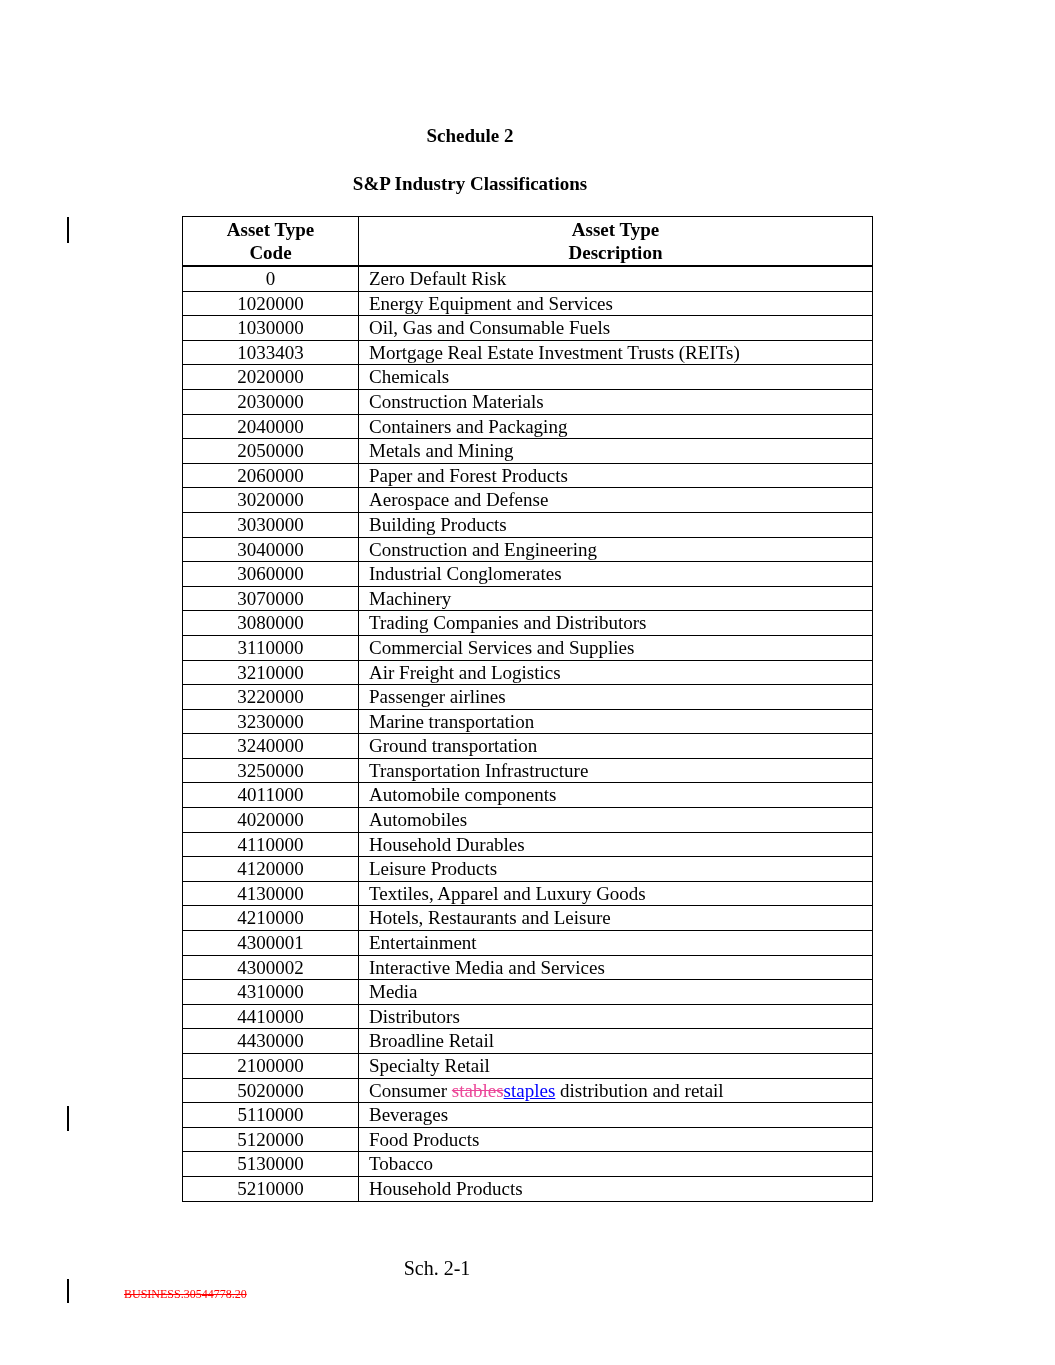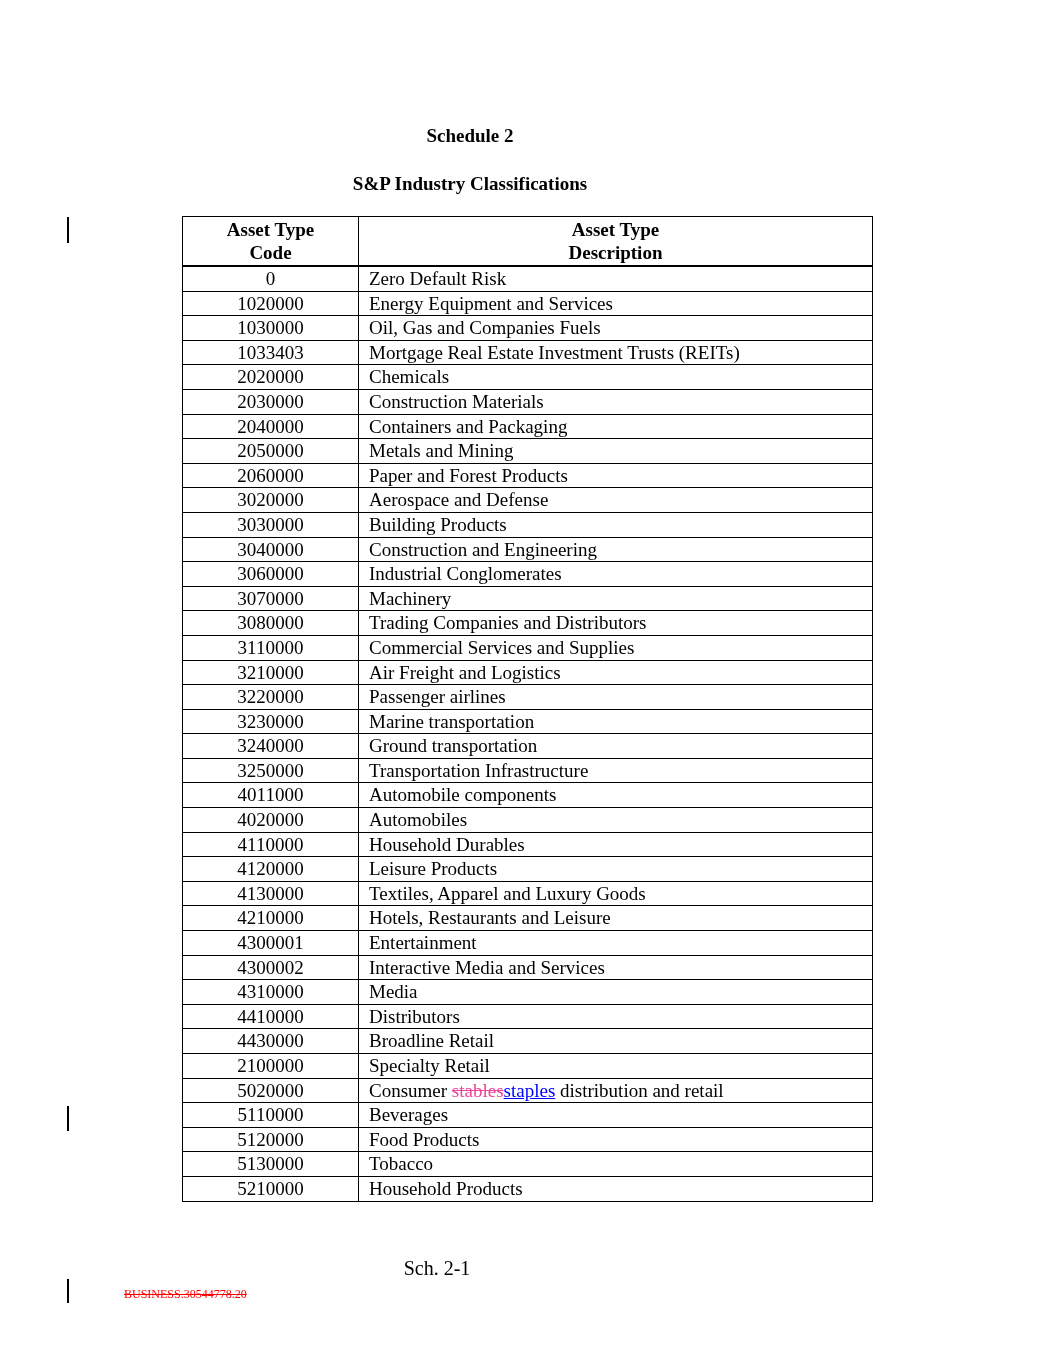--- a/index.html
+++ b/index.html
@@ -45,21 +45,21 @@
       <tr>
         <td class="code">0</td>
         <td class="desc">Zero Default Risk</td>
       </tr>
       <tr>
         <td class="code">1020000</td>
         <td class="desc">Energy Equipment and Services</td>
       </tr>
       <tr>
         <td class="code">1030000</td>
-        <td class="desc">Oil, Gas and Companies Fuels</td>
+        <td class="desc">Oil, Gas and Consumable Fuels</td>
       </tr>
       <tr>
         <td class="code">1033403</td>
         <td class="desc">Mortgage Real Estate Investment Trusts (REITs)</td>
       </tr>
       <tr>
         <td class="code">2020000</td>
         <td class="desc">Chemicals</td>
       </tr>
       <tr>

